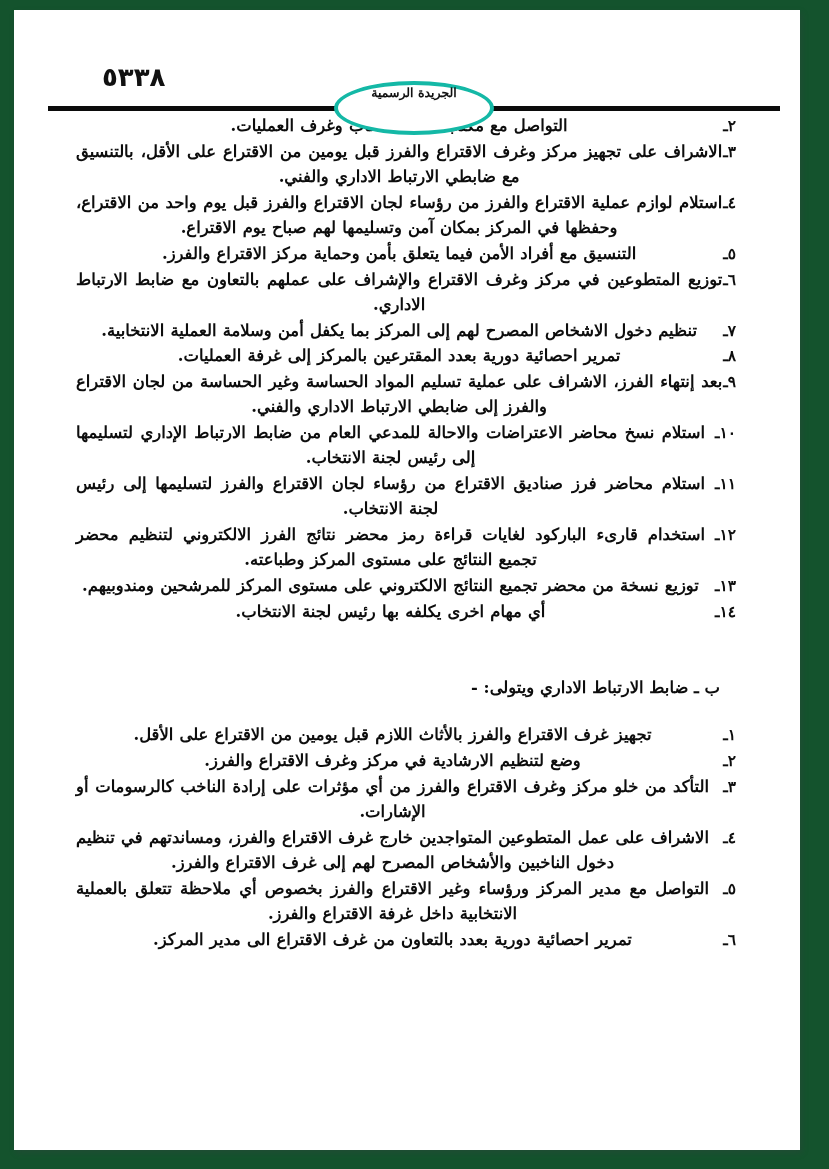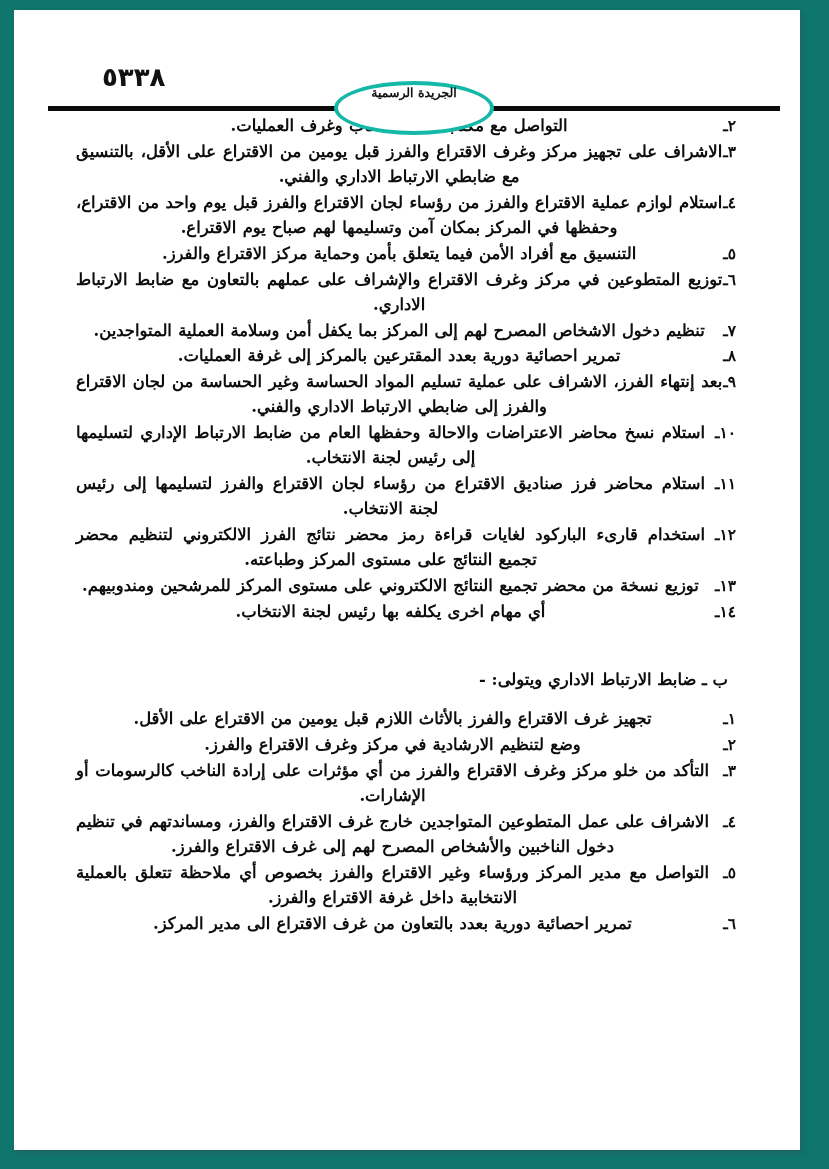--- a/index.html
+++ b/index.html
@@ -12,21 +12,21 @@
     height: 1169px;
     background: #c9ccd2;
     font-family: "DejaVu Serif", "Liberation Serif", serif;
     overflow: hidden;
   }
 
   .page-wrap {
     position: relative;
     width: 829px;
     height: 1169px;
-    background: #0f766e;
+    background: #14532d;
   }
 
   
   .page {
     position: absolute;
     left: 14px;
     top: 10px;
     width: 786px;
     height: 1140px;
     background: #ffffff;
@@ -139,21 +139,21 @@
   
   .listB .item .marker {
     min-width: 26px;
   }
 
   .section-head {
     font-size: 16.4px;
     font-weight: bold;
     color: #0d0d0d;
     direction: rtl;
-    margin: 8px;
+    margin: 16px;
     line-height: 1.5;
   }
 
   .gap-lg { height: 34px; }
   .gap-sm { height: 7px; }
 </style>
 </head>
 <body>
 
 <div class="page-wrap">
@@ -196,36 +196,36 @@
           <span class="body">التنسيق مع أفراد الأمن فيما يتعلق بأمن وحماية مركز الاقتراع والفرز.</span>
         </div>
 
         <div class="item">
           <span class="marker">٦ـ</span>
           <span class="body">توزيع المتطوعين في مركز وغرف الاقتراع والإشراف على عملهم بالتعاون مع ضابط الارتباط الاداري.</span>
         </div>
 
         <div class="item">
           <span class="marker">٧ـ</span>
-          <span class="body">تنظيم دخول الاشخاص المصرح لهم إلى المركز بما يكفل أمن وسلامة العملية المتواجدين.</span>
+          <span class="body">تنظيم دخول الاشخاص المصرح لهم إلى المركز بما يكفل أمن وسلامة العملية الانتخابية.</span>
         </div>
 
         <div class="item">
           <span class="marker">٨ـ</span>
           <span class="body">تمرير احصائية دورية بعدد المقترعين بالمركز إلى غرفة العمليات.</span>
         </div>
 
         <div class="item">
           <span class="marker">٩ـ</span>
           <span class="body">بعد إنتهاء الفرز، الاشراف على عملية تسليم المواد الحساسة وغير الحساسة من لجان الاقتراع والفرز إلى ضابطي الارتباط الاداري والفني.</span>
         </div>
 
         <div class="item">
           <span class="marker wide">١٠ـ</span>
-          <span class="body">استلام نسخ محاضر الاعتراضات والاحالة وحفظها العام من ضابط الارتباط الإداري لتسليمها إلى رئيس لجنة الانتخاب.</span>
+          <span class="body">استلام نسخ محاضر الاعتراضات والاحالة للمدعي العام من ضابط الارتباط الإداري لتسليمها إلى رئيس لجنة الانتخاب.</span>
         </div>
 
         <div class="item">
           <span class="marker wide">١١ـ</span>
           <span class="body">استلام محاضر فرز صناديق الاقتراع من رؤساء لجان الاقتراع والفرز لتسليمها إلى رئيس لجنة الانتخاب.</span>
         </div>
 
         <div class="item">
           <span class="marker wide">١٢ـ</span>
           <span class="body">استخدام قارىء الباركود لغايات قراءة رمز محضر نتائج الفرز الالكتروني لتنظيم محضر تجميع النتائج على مستوى المركز وطباعته.</span>

